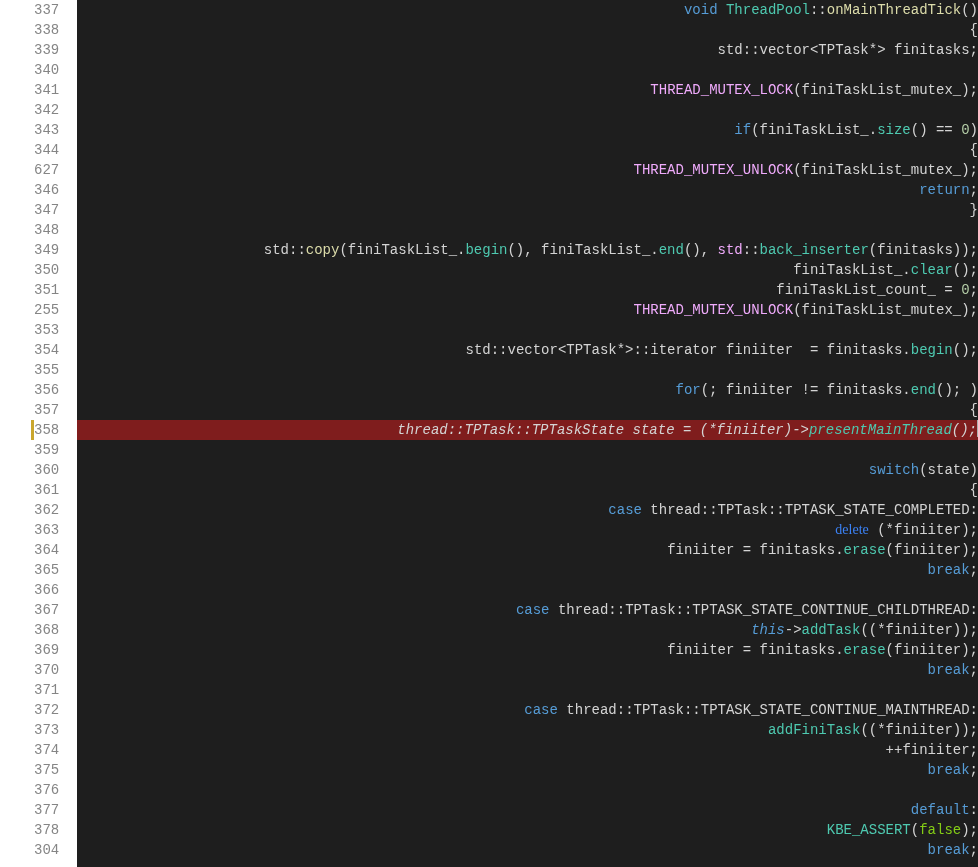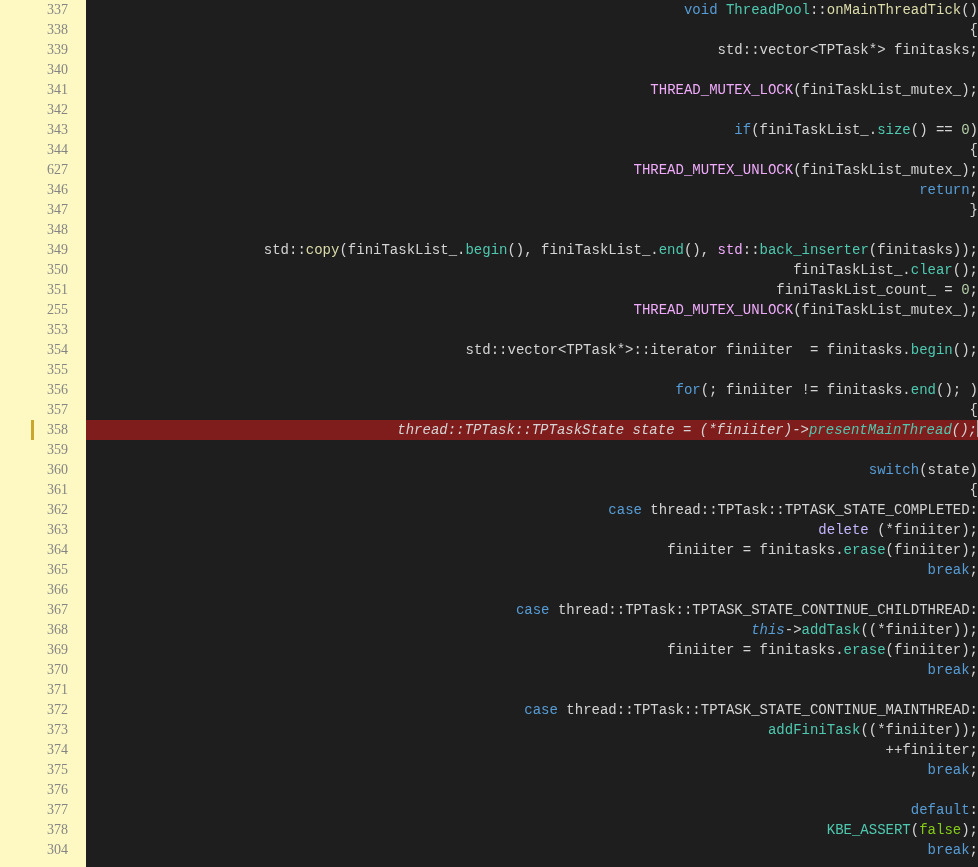--- a/index.html
+++ b/index.html
@@ -7,45 +7,44 @@
   background: #1e1e1e;
   font-family: Consolas, 'Courier New', monospace;
   font-size: 14px;
   line-height: 20px;
   overflow: hidden;
   width: 978px;
   height: 867px;
 }
 .editor { display: flex; width: 100%; height: 100%; }
 .gutter {
-  background: #fef9c3;
+  background: #ffffff;
   color: #858585;
   text-align: right;
   padding: 0 18px 0 0;
   user-select: none;
   min-width: 60px;
-  font-family: Liberation Serif, serif;
 }
 .gutter .ln { height: 20px; }
-.gutter .ln.mod { border-left: 3px solid #c9a62d; padding-left: 13px; margin-left: 31px; }
+.gutter .ln.mod { border-left: 3px solid #c9a62d; padding-left: 0; margin-left: 31px; }
 .code {
   flex: 1;
   color: #d4d4d4;
   white-space: pre;
   position: relative;
 }
 .code .line { height: 20px; text-align: right; }
 .code .line.hl { background: #7f1d1d; font-style: italic; }
 .tok-kw   { color: #569cd6; }   
 .tok-type { color: #4ec9b0; }   
 .tok-func { color: #dcdcaa; }   
 .tok-macro{ color: #f0abfc; }   
 .tok-num  { color: #b5cea8; }
 .tok-bool { color: #84cc16; }
-.tok-new  { color: #c4b5fd; }   
+.tok-new  { color: #3b82f6; font-family: Liberation Serif, serif; }   
 .cursor {
   display: inline-block;
   width: 1px;
   height: 17px;
   background: #aeafad;
   vertical-align: text-bottom;
   margin-bottom: 1px;
 }
 </style>
 </head>

